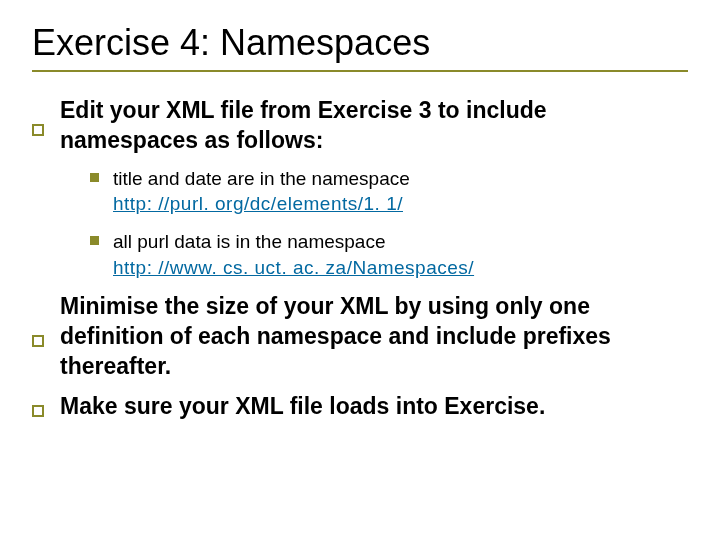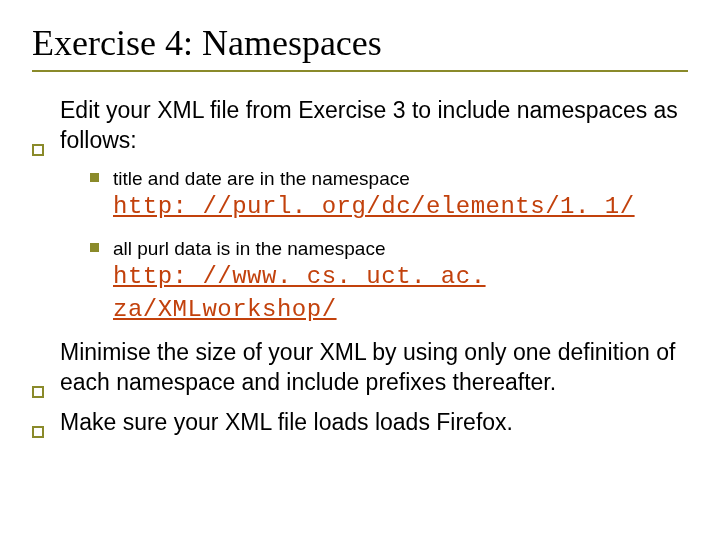--- a/index.html
+++ b/index.html
@@ -6,32 +6,33 @@
   body {
     width: 720px;
     height: 540px;
     background: #ffffff;
     font-family: Verdana, Geneva, sans-serif;
     padding: 22px 32px 28px 32px;
     color: #000;
     overflow: hidden;
   }
   .title {
-    font-family: Liberation Serif, serif;
+    font-family: Liberation Sans, sans-serif;
     font-size: 36px;
     font-weight: 400;
     color: #000;
     border-bottom: 2px solid #8a8a2a;
     padding-bottom: 6px;
     margin-bottom: 24px;
   }
   .bullet-row {
     display: flex;
-    align-items: flex-end;
+    align-items: center;
     margin-bottom: 10px;
+    font-weight: bold;
   }
   .bullet-icon {
     flex: 0 0 auto;
     width: 12px;
     height: 12px;
     border: 2px solid #8a8a2a;
     margin-top: 8px;
     margin-right: 16px;
   }
   .bullet-text {
@@ -53,24 +54,24 @@
     height: 9px;
     background: #8a8a2a;
     margin-top: 7px;
     margin-right: 14px;
   }
   .sub-text {
     font-size: 19px;
     line-height: 1.35;
   }
   .link {
-    font-family: Liberation Mono, monospace;
-    color: #c2410c;
+    font-family: Liberation Sans, sans-serif;
+    color: #0369a1;
     text-decoration: underline;
-    font-size: 24px;
+    font-size: 19px;
     letter-spacing: 0.5px;
   }
 </style>
 </head>
 <body>
 
 <h1 class="title">Exercise 4: Namespaces</h1>
 
 <div class="bullet-row">
   <div class="bullet-icon"></div>
@@ -82,26 +83,26 @@
     <div class="sub-icon"></div>
     <div class="sub-text">
       <span>title and date are in the namespace </span><br>
       <span class="link">http: //purl. org/dc/elements/1. 1/</span>
     </div>
   </div>
   <div class="sub-row">
     <div class="sub-icon"></div>
     <div class="sub-text">
       <span>all purl data is in the namespace </span><br>
-      <span class="link">http: //www. cs. uct. ac. za/XMLworkshop/</span>
+      <span class="link">http: //www. cs. uct. ac. za/Namespaces/</span>
     </div>
   </div>
 </div>
 
 <div class="bullet-row">
   <div class="bullet-icon"></div>
   <div class="bullet-text">Minimise the size of your XML by using only one definition of each namespace and include prefixes thereafter.</div>
 </div>
 
 <div class="bullet-row">
   <div class="bullet-icon"></div>
-  <div class="bullet-text">Make sure your XML file loads loads Firefox.</div>
+  <div class="bullet-text">Make sure your XML file loads into Exercise.</div>
 </div>
 
 </body></html>

